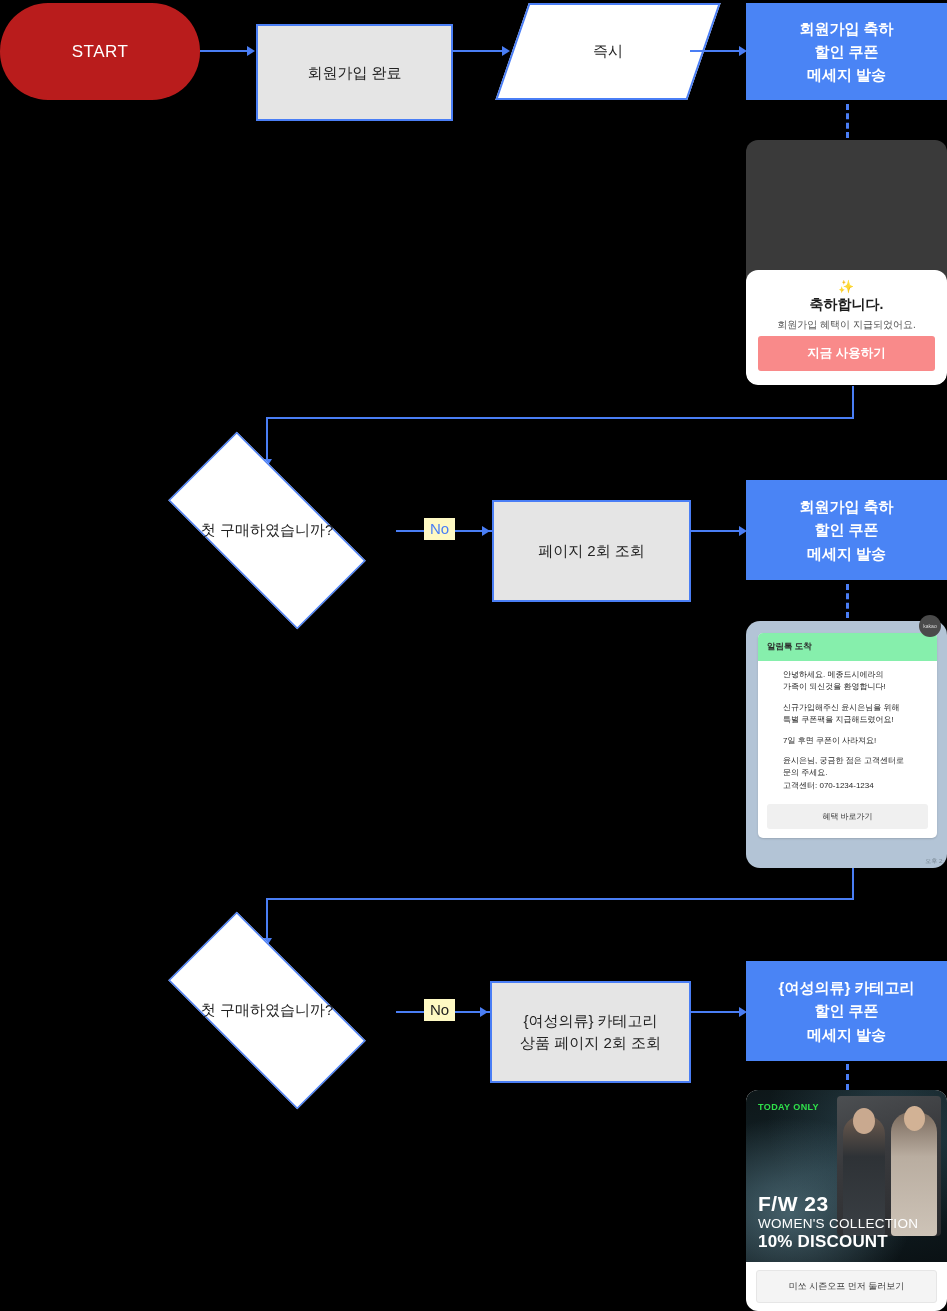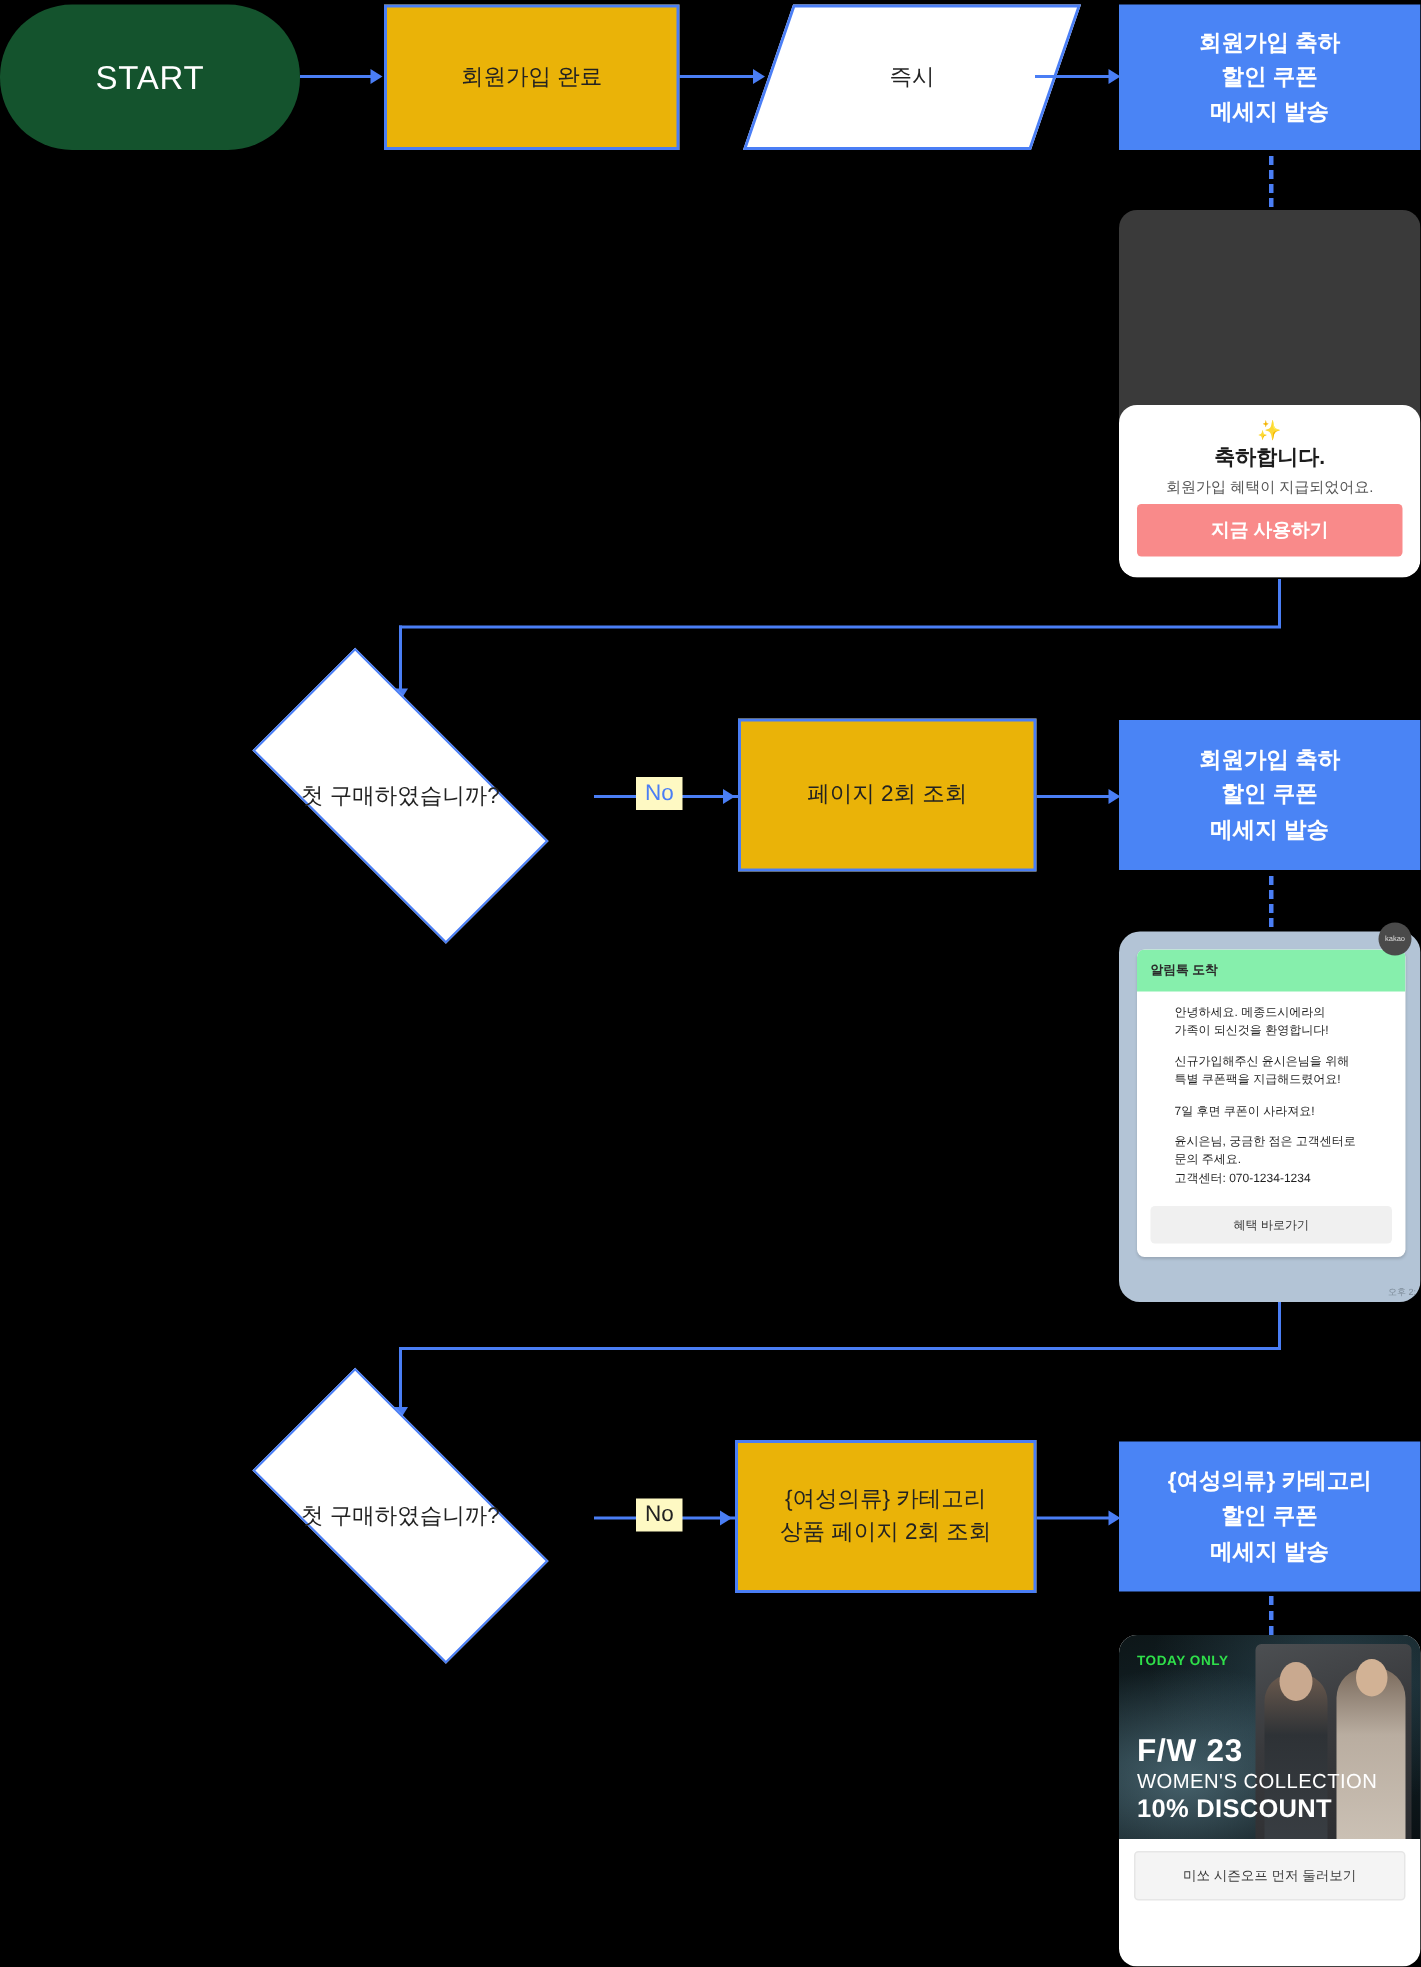--- a/index.html
+++ b/index.html
@@ -9,27 +9,27 @@
     font-family: "Liberation Sans", "DejaVu Sans", sans-serif;
     overflow: hidden;
   }
   #canvas { position: relative; width: 947px; height: 1311px; }
 
   
   .node { position: absolute; display: flex; align-items: center; justify-content: center; text-align: center; }
 
   .start-node {
     left: 0px; top: 3px; width: 200px; height: 97px;
-    background: #14532d; border-radius: 48px;
-    color: #ffffff; font-size: 22px; letter-spacing: .5px;
+    background: #b91c1c; border-radius: 48px;
+    color: #ffffff; font-size: 17px; letter-spacing: .5px;
   }
 
   .proc-box {
-    background: #eab308; border: 2px solid #4a7ef5;
-    color: #222222; font-size: 15px; line-height: 1.45;
+    background: #e5e5e5; border: 2px solid #4a7ef5;
+    color: #222222; font-size: 15px; line-height: 1.45; margin-top: 21px;
   }
 
   .parallelogram {
     background: #ffffff; border: 2px solid #4a7ef5;
     color: #222222; font-size: 15px;
     transform: skewX(-19deg);
   }
   .parallelogram > span { display: block; transform: skewX(19deg); }
 
   .diamond-wrap { position: absolute; }
@@ -123,21 +123,21 @@
     position: absolute; right: 3px; bottom: 2px;
     font-size: 6px; color: #7d8b99;
   }
 
   
   .banner-card {
     left: 746px; top: 1090px; width: 201px; height: 221px;
     border-radius: 12px; overflow: hidden; background: #ffffff;
   }
   .banner-hero {
-    position: relative; height: 136px; overflow: hidden;
+    position: relative; height: 172px; overflow: hidden;
     background:
       radial-gradient(ellipse at 22% 72%, rgba(120,160,175,.50) 0%, rgba(0,0,0,0) 55%),
       radial-gradient(ellipse at 70% 18%, rgba(70,105,120,.40) 0%, rgba(0,0,0,0) 60%),
       linear-gradient(165deg, #0d1618 0%, #14242a 45%, #0a1114 100%);
   }
   .banner-today {
     position: absolute; left: 12px; top: 12px;
     color: #2fe04a; font-size: 9px; font-weight: bold; letter-spacing: .4px;
   }
   .banner-photo {

